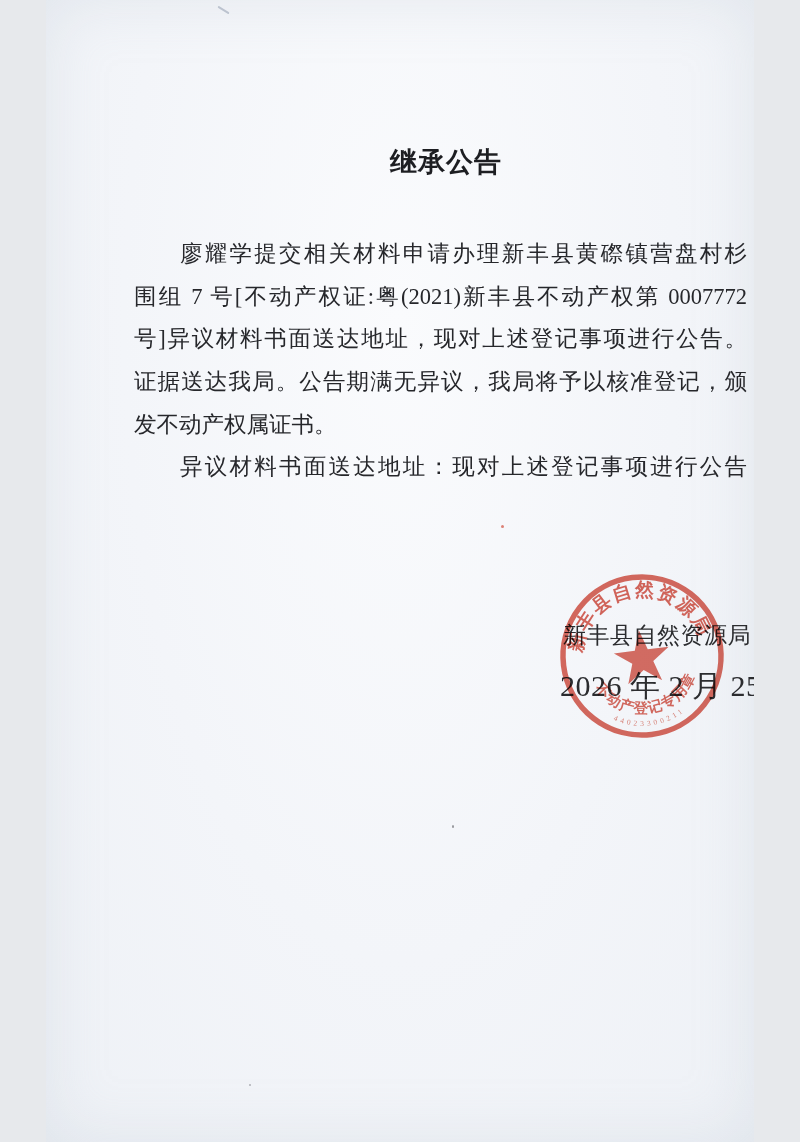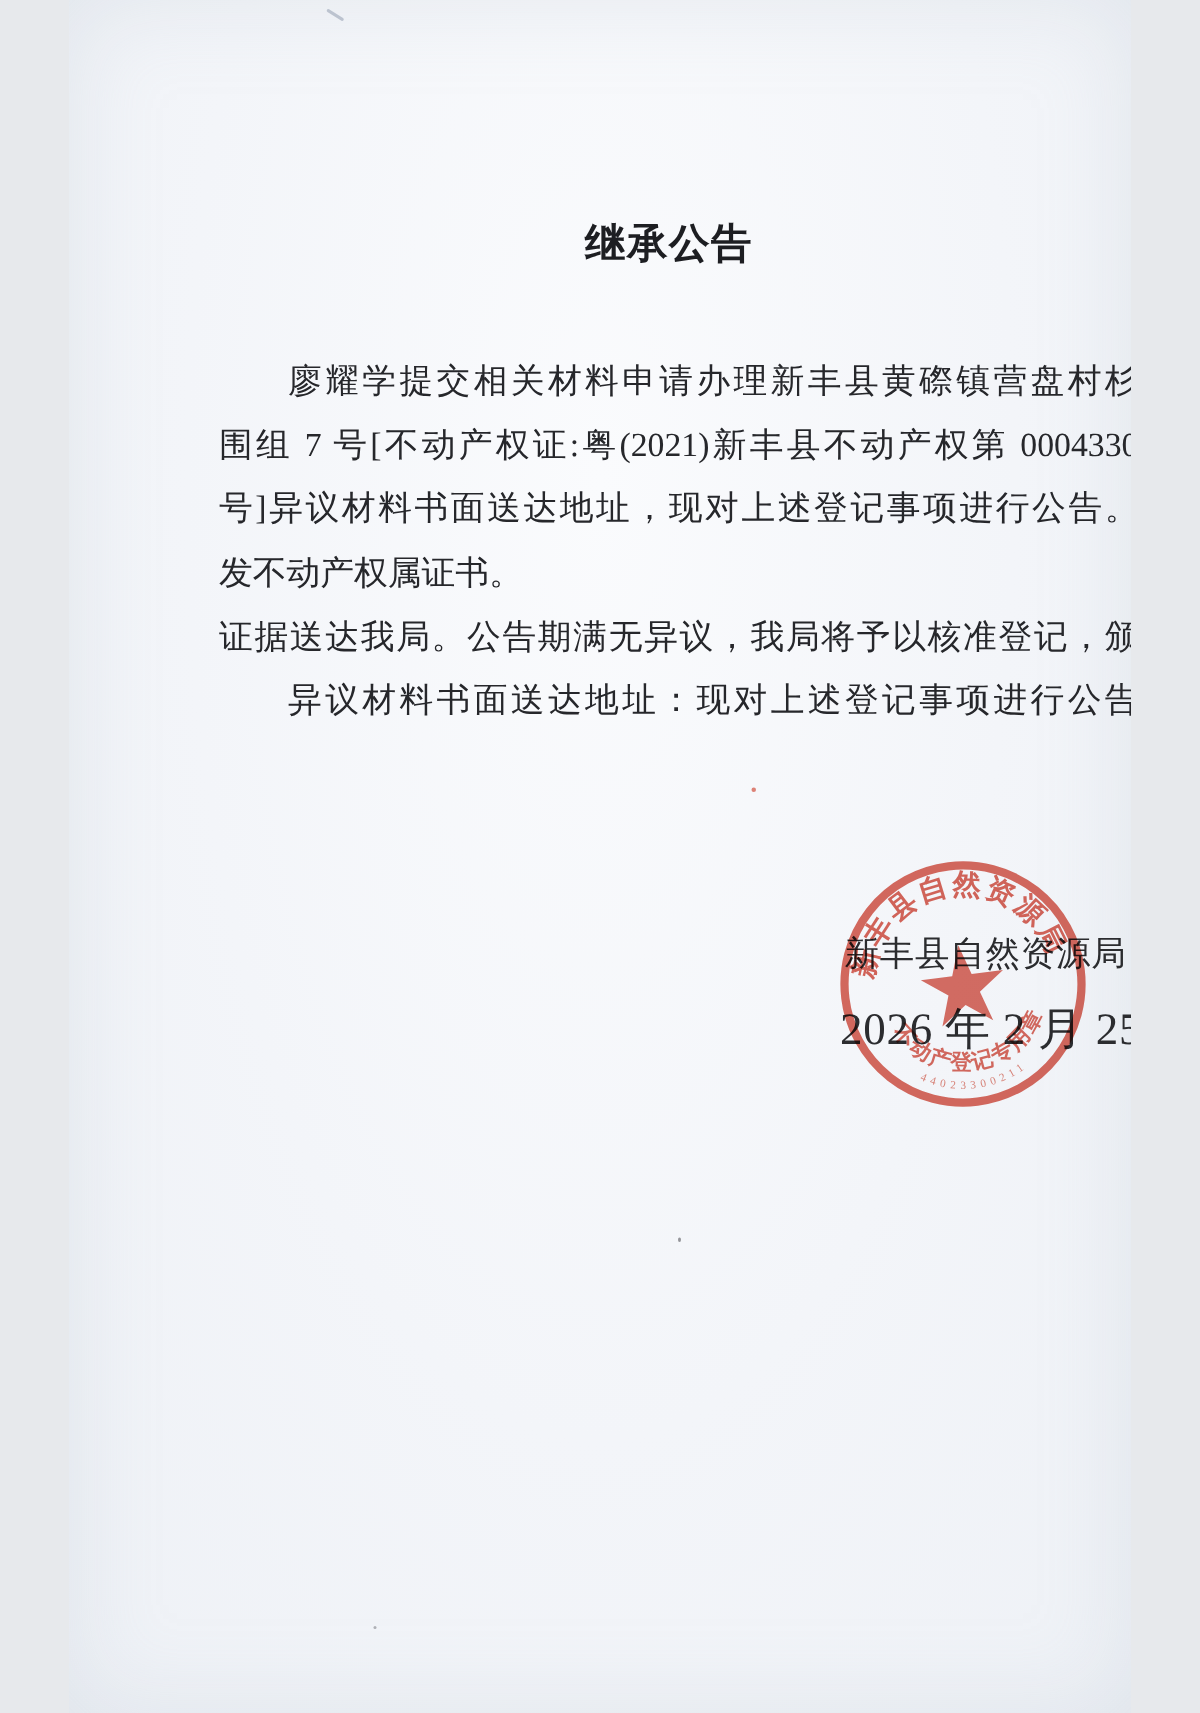--- a/index.html
+++ b/index.html
@@ -14,21 +14,21 @@
     color:#26272b;
     padding-left:16px;
   }
   .title{
     position:absolute;left:0;top:144px;width:800px;
     margin:0;text-align:center;
     font-size:27px;font-weight:600;letter-spacing:1px;
     color:#1d1e22;
   }
   .body-text{
-    position:absolute;left:100px;top:233px;width:613px;
+    position:absolute;left:88px;top:233px;width:613px;
     font-size:22.5px;
   }
   .line{
     height:42.7px;line-height:42.7px;white-space:nowrap;
     overflow:visible;
   }
   .line.full{
     white-space:normal;
     text-align:justify;
     text-align-last:justify;
@@ -67,24 +67,24 @@
 </style>
 </head>
 <body>
 
 <div class="paper">
 
   <h1 class="title">继承公告</h1>
 
   <div class="body-text">
     <div class="line full indent">廖耀学提交相关材料申请办理新丰县黄磜镇营盘村杉</div>
-    <div class="line full">围组 7 号[不动产权证:粤(2021)新丰县不动产权第 0004330</div>
+    <div class="line full">围组 7 号[不动产权证:粤(2021)新丰县不动产权第 0007772</div>
     <div class="line full">号]异议材料书面送达地址，现对上述登记事项进行公告。</div>
+    <div class="line full">证据送达我局。公告期满无异议，我局将予以核准登记，颁</div>
     <div class="line">发不动产权属证书。</div>
-    <div class="line full">证据送达我局。公告期满无异议，我局将予以核准登记，颁</div>
     <div class="line full indent">异议材料书面送达地址：现对上述登记事项进行公告</div>
   </div>
 
   <div class="agency">新丰县自然资源局</div>
   <div class="date">2026 年 2 月 25 日</div>
 
   <svg class="seal" viewBox="0 0 200 200" aria-hidden="true">
     <defs>
       <path id="sealArcTop" d="M 40.91 89.58 A 60 60 0 0 1 159.09 89.58"></path>
       <path id="sealArcBottom" d="M 48.34 124.09 A 57 57 0 0 0 151.66 124.09"></path>

